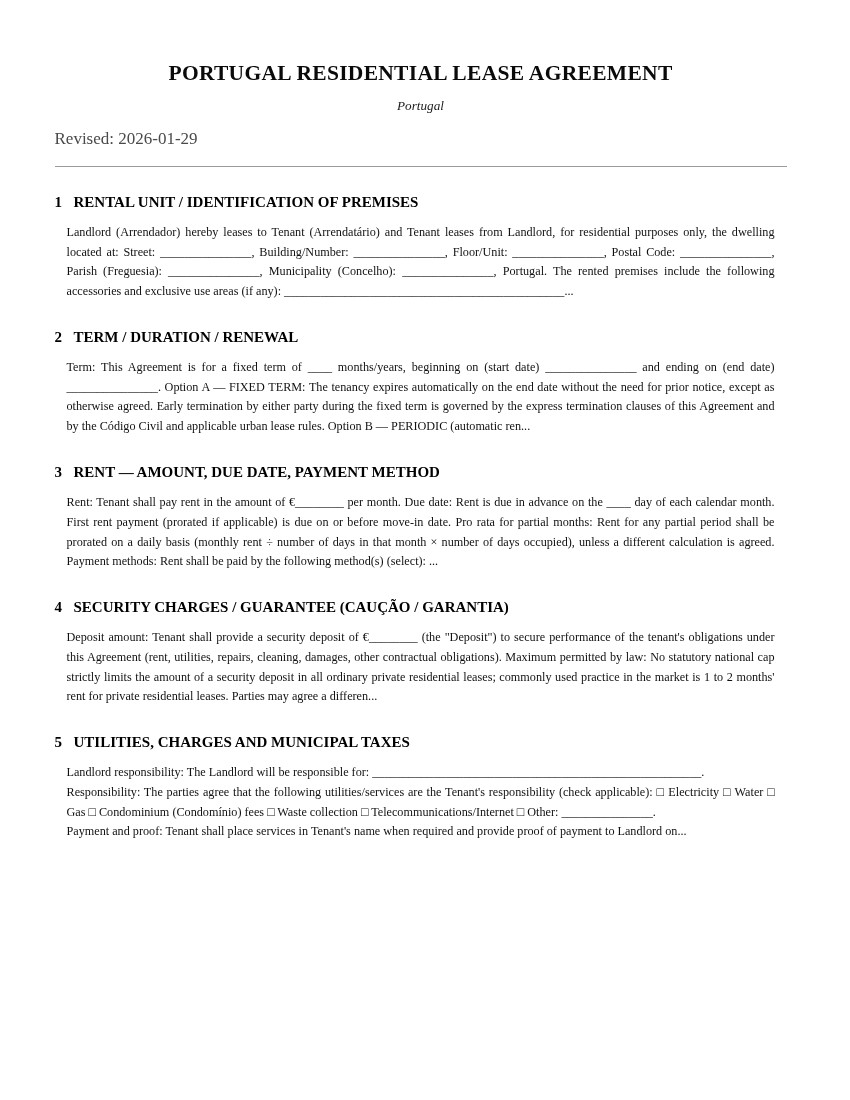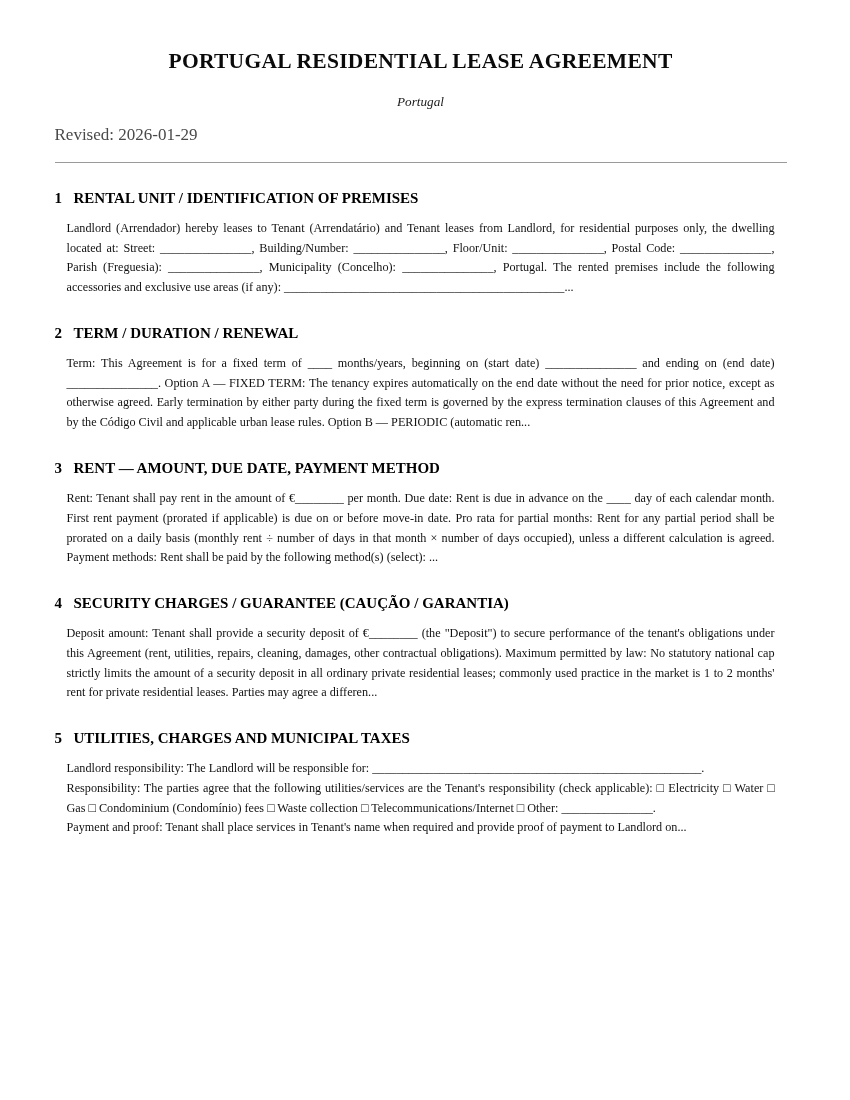--- a/index.html
+++ b/index.html
@@ -11,21 +11,21 @@
   body {
     width: 850px;
     height: 1100px;
     font-family: "Liberation Serif", "DejaVu Serif", serif;
     color: #000000;
     overflow: hidden;
   }
   .page {
     width: 841px;
     height: 1100px;
-    padding: 0;
+    padding: 12px;
     position: relative;
   }
   .content {
     margin: 0 auto;
     width: 732px;
     padding-top: 48px;
   }
 
   
   .doc-title {
@@ -35,21 +35,21 @@
     letter-spacing: 0.3px;
     margin: 0;
     padding: 0 0 2px 0;
     line-height: 1.25;
     color: #0a0a0a;
   }
   .doc-subtitle {
     font-style: italic;
     font-size: 13.2px;
     text-align: center;
-    margin: 17px 0 0 0;
+    margin: 9px 0 0 0;
     color: #1a1a1a;
   }
   .doc-revised {
     font-size: 17px;
     margin: 15px 0 4px 0;
     color: #4a4a4a;
   }
   .header-rule {
     border: 0;
     border-top: 1px solid #9a9a9a;

